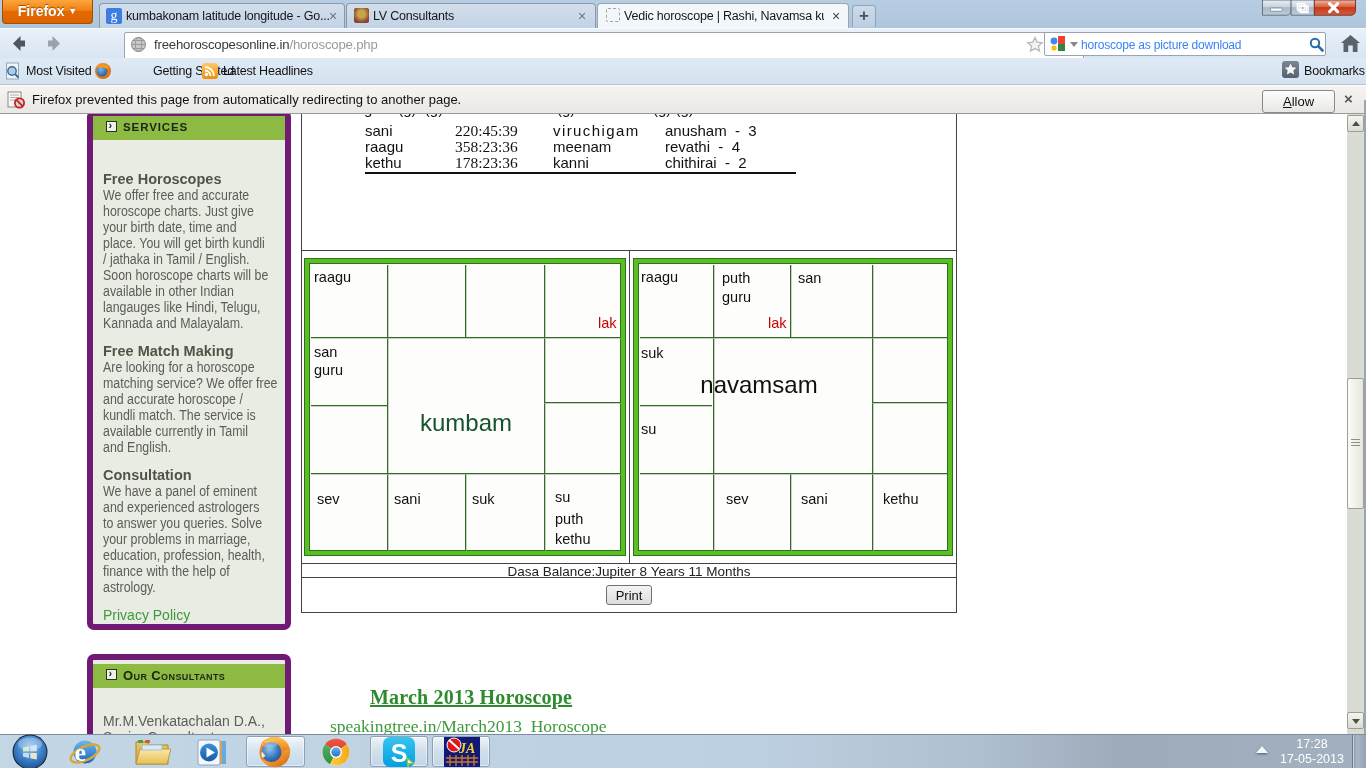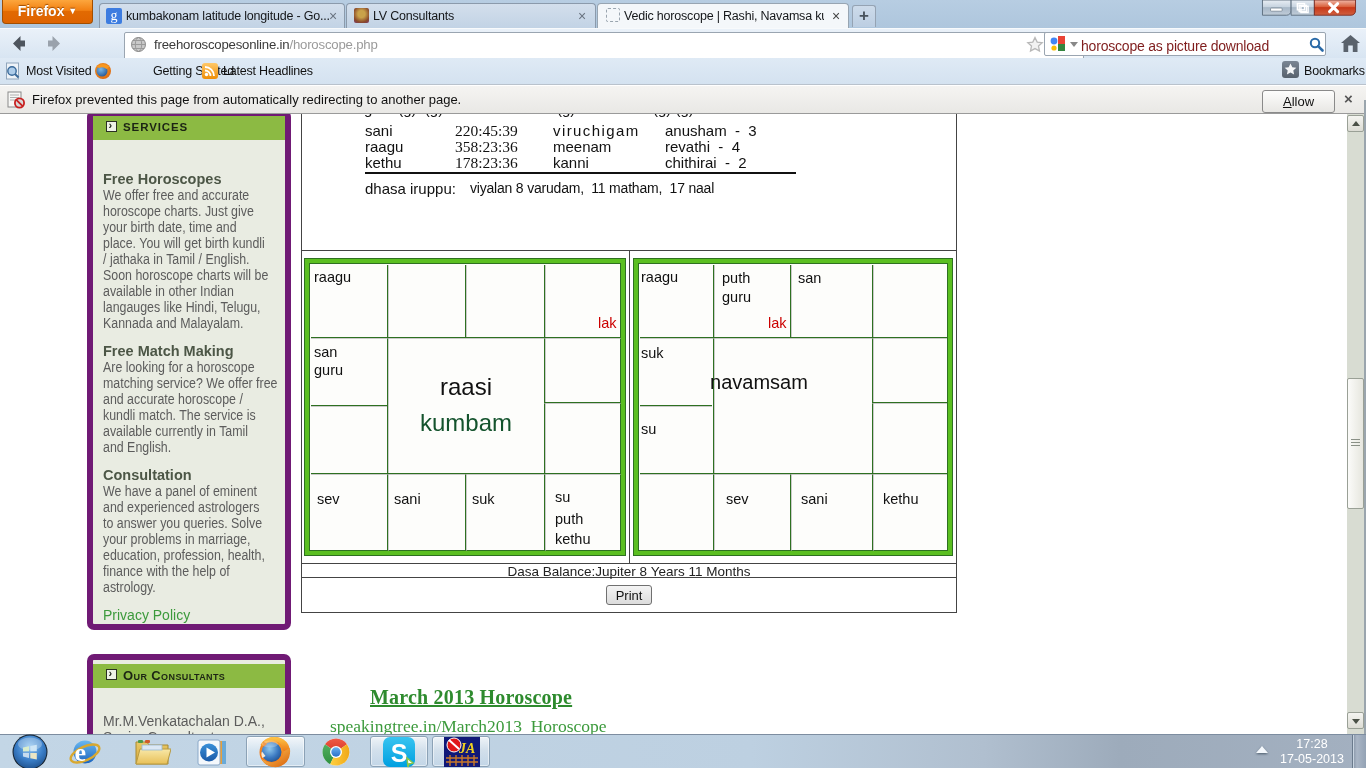--- a/index.html
+++ b/index.html
@@ -146,21 +146,21 @@
 
       <svg style="position:absolute;left:4px;top:3px;" width="17" height="17" viewBox="0 0 17 17">
           <rect x="1" y="0" width="15" height="15" rx="2" fill="#fff"></rect>
           <circle cx="5" cy="5" r="3.4" fill="#4285f4"></circle>
           <rect x="9" y="0" width="7" height="8" fill="#ea4335"></rect>
           <rect x="9" y="8" width="7" height="7" fill="#34853f"></rect>
           <circle cx="5" cy="12" r="2.6" fill="#fbbc05"></circle>
         </svg>
 
       <div style="position:absolute;left:25px;top:9px;width:0;height:0;border-left:4px solid transparent;border-right:4px solid transparent;border-top:5px solid #888;"></div>
-      <div style="position:absolute;left:36px;top:4.5px;font-size:14px;letter-spacing:-.2px;color:#7f1d1d;">horoscope as picture download</div>
+      <div style="position:absolute;left:36px;top:4.5px;font-size:12px;letter-spacing:-.2px;color:#3b82f6;">horoscope as picture download</div>
 
       <svg style="position:absolute;left:263px;top:3px;" width="17" height="17" viewBox="0 0 17 17">
           <circle cx="7" cy="7" r="4.2" fill="none" stroke="#2a6aa8" stroke-width="2"></circle>
           <path d="M10.2 10.2 L14.5 14.5" stroke="#2a6aa8" stroke-width="2.6" stroke-linecap="round"></path>
         </svg>
     </div>
 
     <svg style="position:absolute;left:1340px;top:5px;" width="21" height="20" viewBox="0 0 21 20">
         <path d="M10.5 1 L20 9 L17.5 9 L17.5 18 L12.8 18 L12.8 11.5 L8.2 11.5 L8.2 18 L3.5 18 L3.5 9 L1 9 Z" fill="#5a626c"></path>
       </svg>
@@ -296,24 +296,20 @@
 
       <div class="prow" style="top:100px;">
           <span style="left:63px;">kethu</span>
           <b2 style="left:153px;">178:23:36</b2>
           <span style="left:251px;">kanni</span>
           <span style="left:363px;">chithirai&nbsp; -&nbsp; 2</span>
         </div>
 
       <div style="position:absolute;left:63px;top:118px;width:431px;height:1.5px;background:#111;"></div>
 
-      <div class="prow" style="top:126px;">
-          <span style="left:63px;">dhasa&nbsp;iruppu:</span>
-          <span style="left:168px;font-size:14px;letter-spacing:-.2px;">viyalan&nbsp;8&nbsp;varudam,&nbsp;&nbsp;11&nbsp;matham,&nbsp;&nbsp;17&nbsp;naal</span>
-        </div>
 
       <div style="position:absolute;left:0;top:195.5px;width:654px;height:1px;background:#444;"></div>
 
       <div style="position:absolute;left:326.5px;top:196.5px;width:1px;height:312px;background:#444;"></div>
 
       <div class="chart" style="left:2px;top:204px;width:322px;">
 
         <div class="gv" style="left:81.5px;top:6px;height:286px;"></div>
 
         <div class="gv" style="left:159.5px;top:6px;height:72px;"></div>
@@ -331,21 +327,20 @@
         <div class="gh" style="left:6px;top:214px;width:310px;"></div>
 
         <div class="cl" style="left:9px;top:10px;">raagu</div>
 
         <div class="cl" style="left:293px;top:56px;color:#cc0000;">lak</div>
 
         <div class="cl" style="left:9px;top:85px;">san</div>
 
         <div class="cl" style="left:9px;top:103px;">guru</div>
 
-        <div style="position:absolute;left:0;top:114px;width:322px;text-align:center;font-size:24px;color:#111;">raasi</div>
 
         <div style="position:absolute;left:0;top:150px;width:322px;text-align:center;font-size:24px;color:#14532d;">kumbam</div>
 
         <div class="cl" style="left:12px;top:232px;">sev</div>
 
         <div class="cl" style="left:89px;top:232px;">sani</div>
 
         <div class="cl" style="left:167px;top:232px;">suk</div>
 
         <div class="cl" style="left:250px;top:230px;">su</div>
@@ -380,21 +375,21 @@
         <div class="cl" style="left:88px;top:30px;">guru</div>
 
         <div class="cl" style="left:134px;top:56px;color:#cc0000;">lak</div>
 
         <div class="cl" style="left:164px;top:11px;">san</div>
 
         <div class="cl" style="left:7px;top:86px;">suk</div>
 
         <div class="cl" style="left:7px;top:162px;">su</div>
 
-        <div style="position:absolute;left:0;top:112px;width:250px;text-align:center;font-size:20px;color:#111;">navamsam</div>
+        <div style="position:absolute;left:0;top:112px;width:250px;text-align:center;font-size:24px;color:#111;">navamsam</div>
 
         <div class="cl" style="left:92px;top:232px;">sev</div>
 
         <div class="cl" style="left:167px;top:232px;">sani</div>
 
         <div class="cl" style="left:249px;top:232px;">kethu</div>
       </div>
 
       <div style="position:absolute;left:0;top:508.5px;width:654px;height:15.5px;border-top:1px solid #444;border-bottom:1px solid #444;"></div>
       <div style="position:absolute;left:0;top:510px;width:654px;text-align:center;font-size:13.5px;color:#222;">Dasa Balance:Jupiter 8 Years 11 Months</div>

